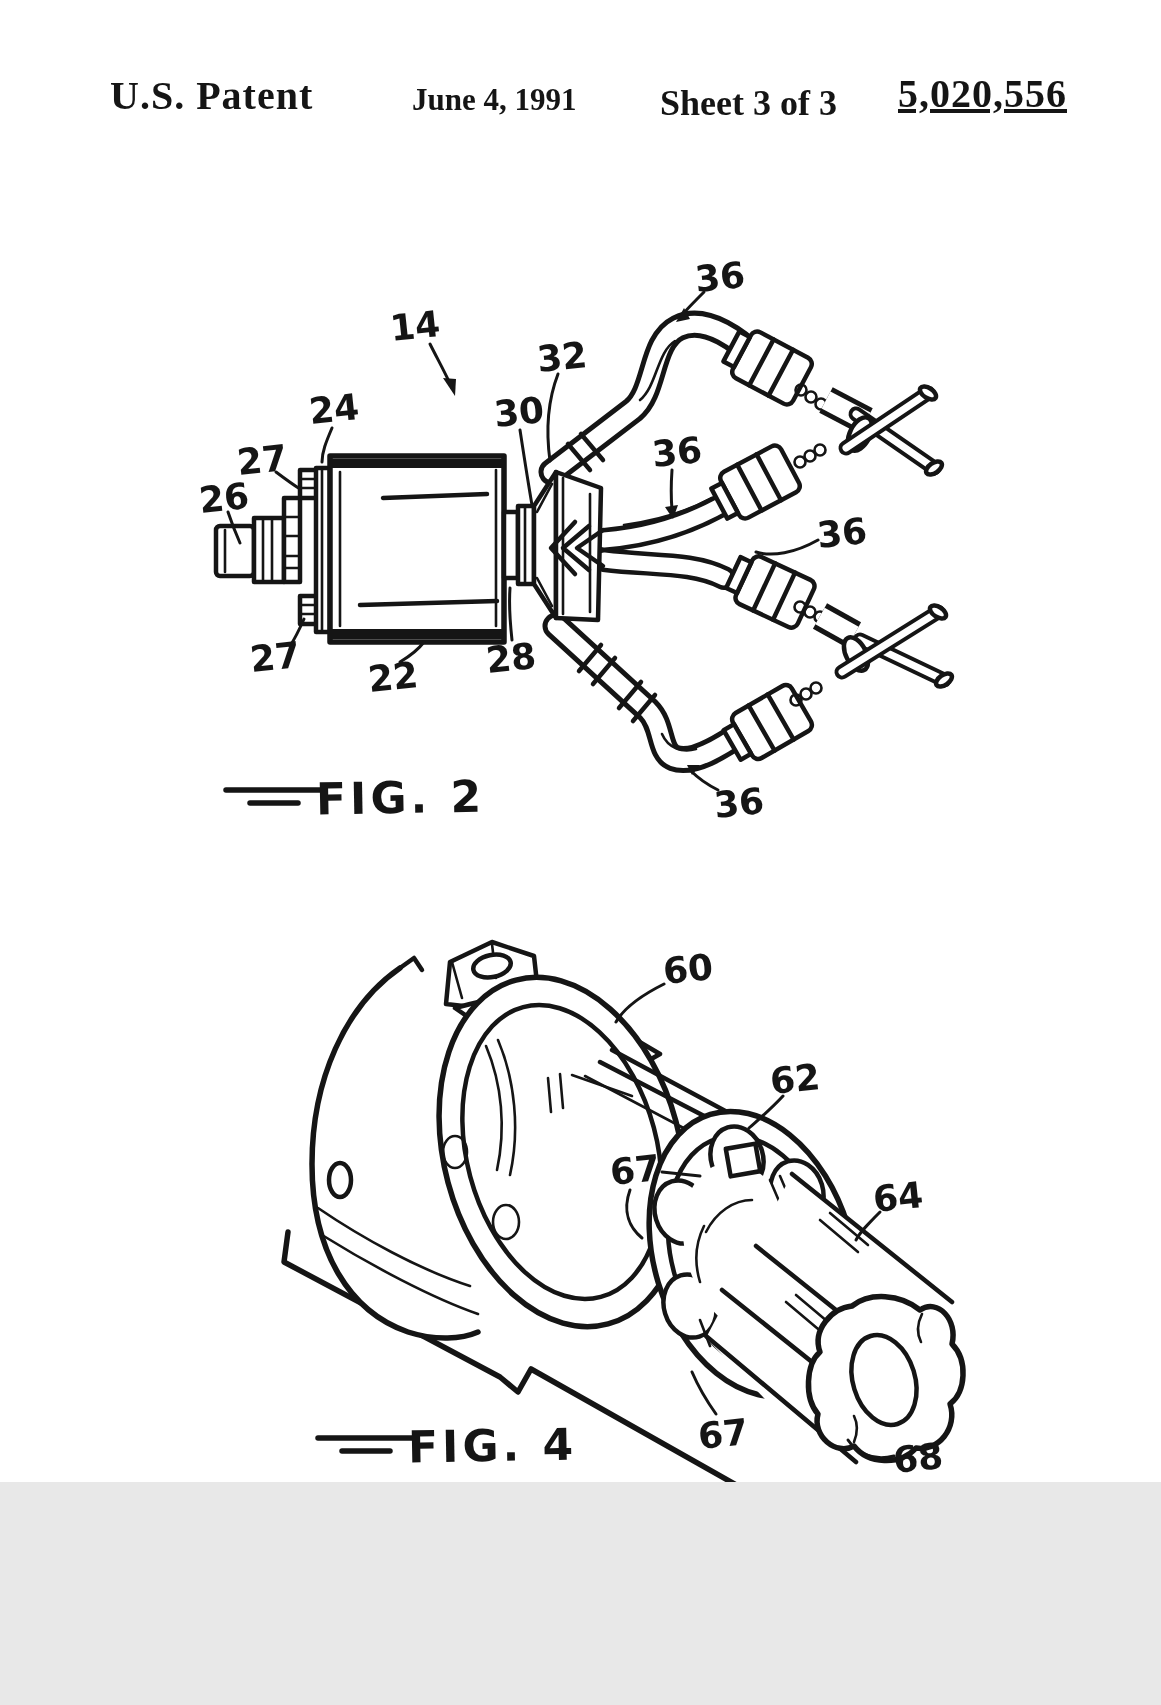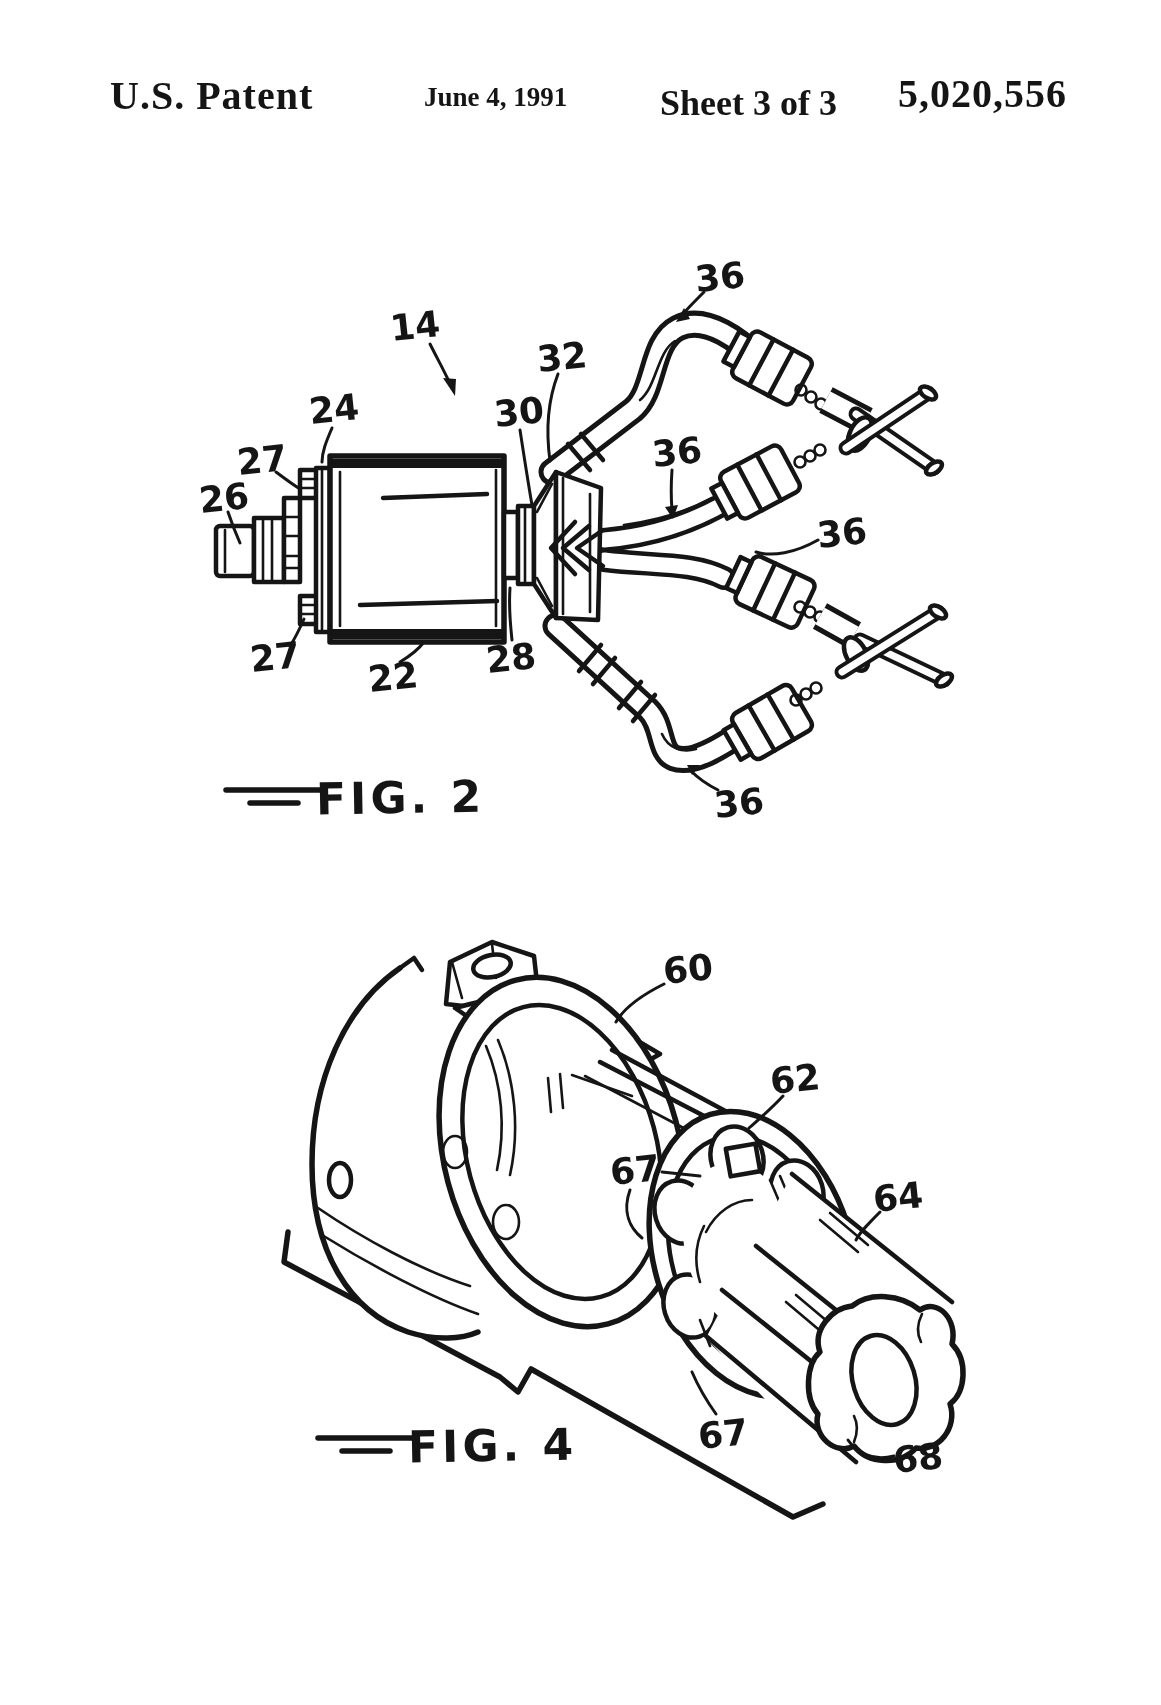--- a/index.html
+++ b/index.html
@@ -1,26 +1,26 @@
 <!DOCTYPE html>
 <html><head>
 <meta charset="utf-8">
 <style>
   html,body{margin:0;padding:0;background:#e8e8e8;}
   .page{
-    position:relative;width:1161px;height:1705px;margin:0 auto;
+    position:relative;width:1161px;height:1482px;margin:0 auto;
     background:#ffffff;overflow:hidden;
     font-family:"Liberation Serif", serif;color:#111;
   }
   
   .hdr{position:absolute;white-space:nowrap;font-weight:bold;color:#151515;}
   .hdr-title{left:110px;top:72px;font-size:40px;letter-spacing:1px;}
-  .hdr-date{left:424px;top:82px;font-size:27px;}
+  .hdr-date{left:412px;top:82px;font-size:31px;}
   .hdr-sheet{left:660px;top:82px;font-size:36px;}
-  .hdr-number{left:898px;top:70px;font-size:40px;letter-spacing:1px;}
+  .hdr-number{left:898px;top:70px;font-size:40px;letter-spacing:1px;text-decoration:underline;}
   
   .fig-caption{
     position:absolute;font-family:"DejaVu Sans", sans-serif;font-weight:bold;
     font-size:44px;letter-spacing:4px;color:#151515;white-space:nowrap;
   }
   .cap2{left:316px;top:772px;transform:rotate(-1deg);}
   .cap4{left:408px;top:1420px;transform:rotate(-1deg);}
   
   .labels{position:absolute;left:0;top:0;width:100%;height:100%;pointer-events:none;}
   .ref-label{

